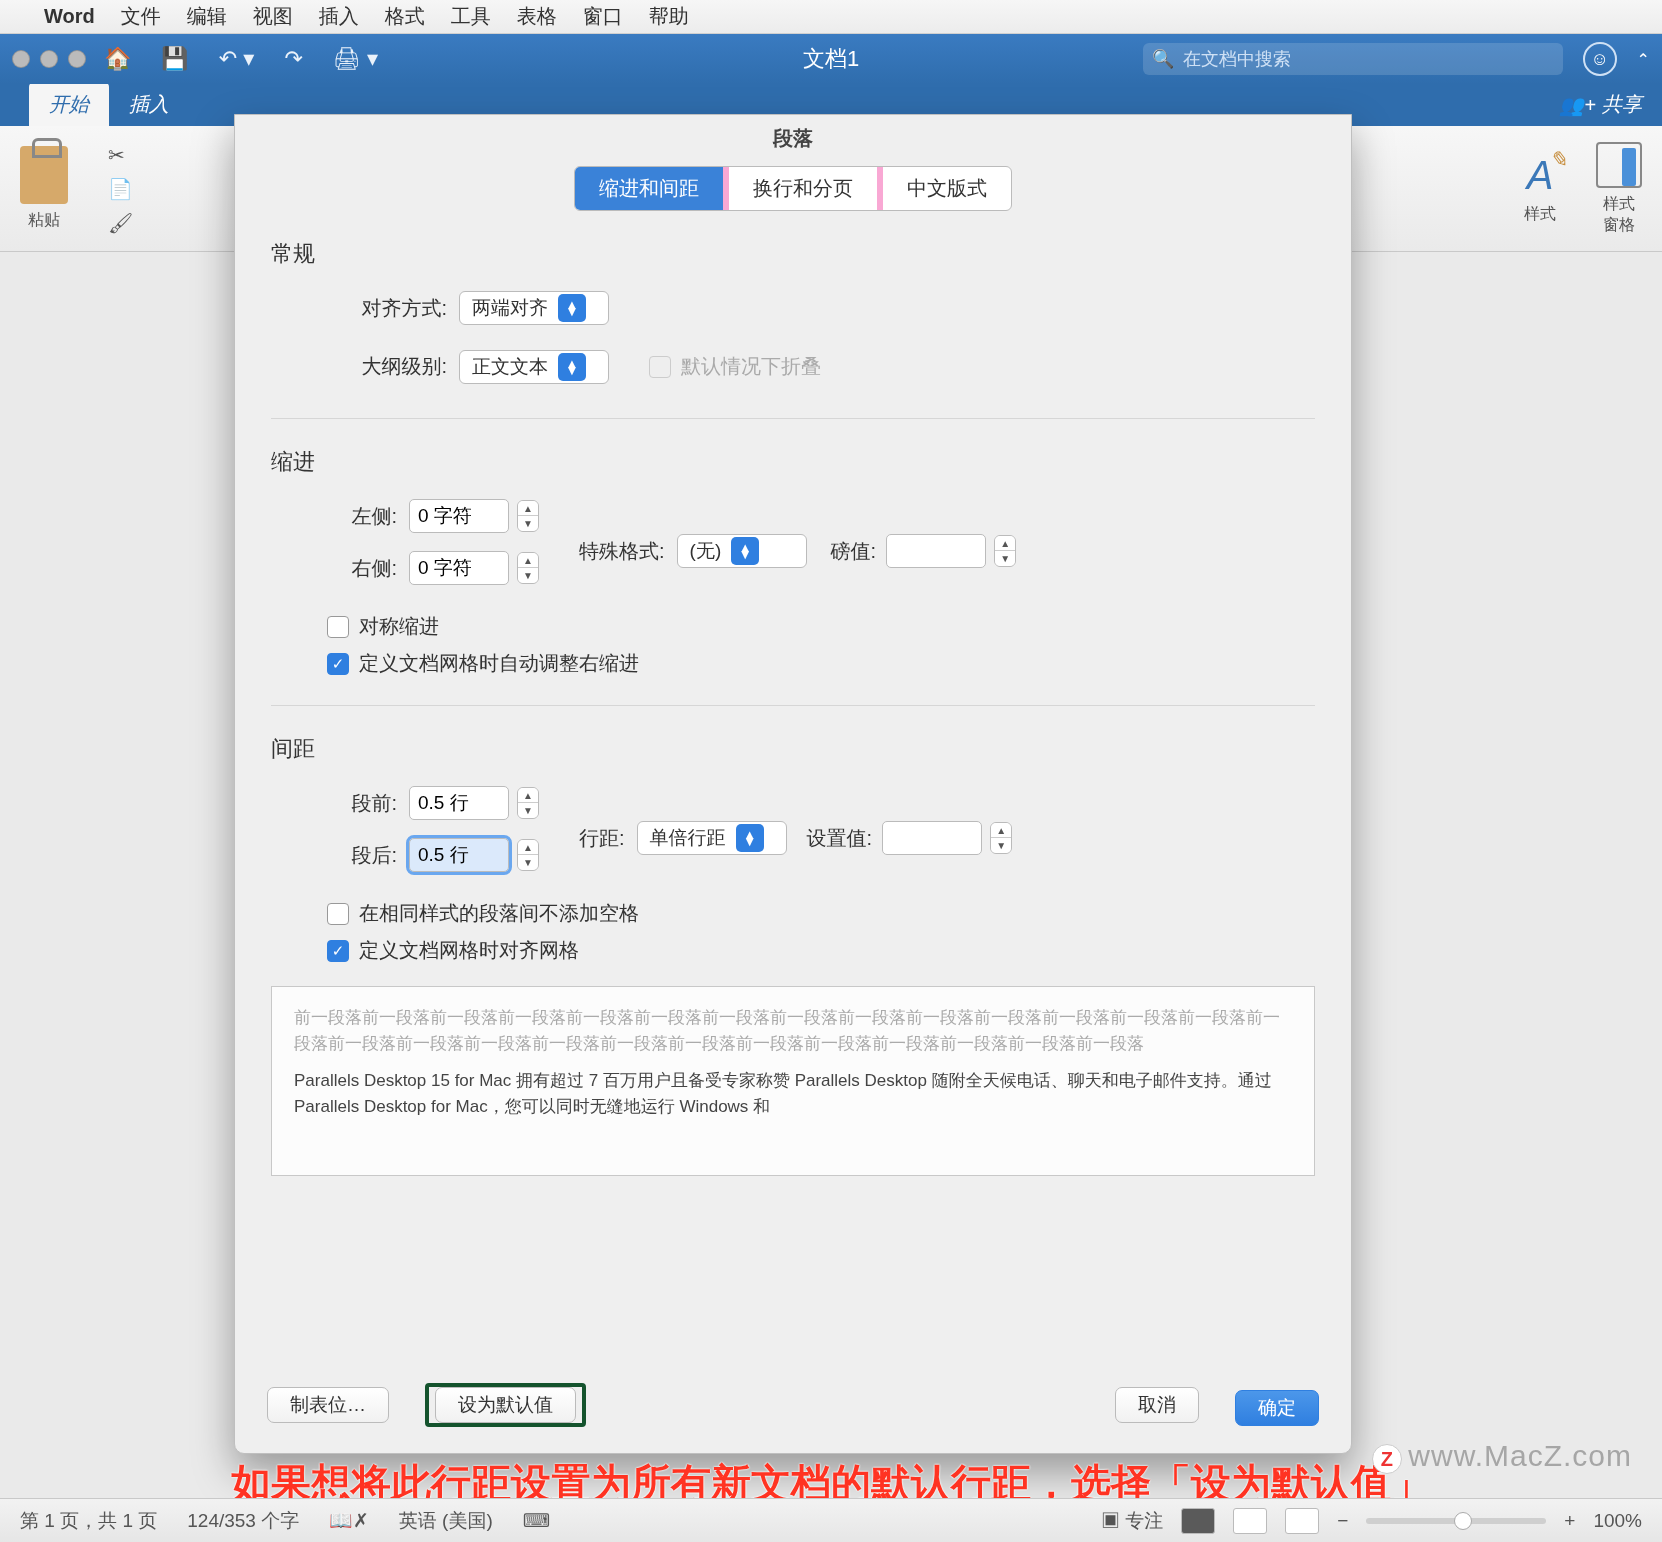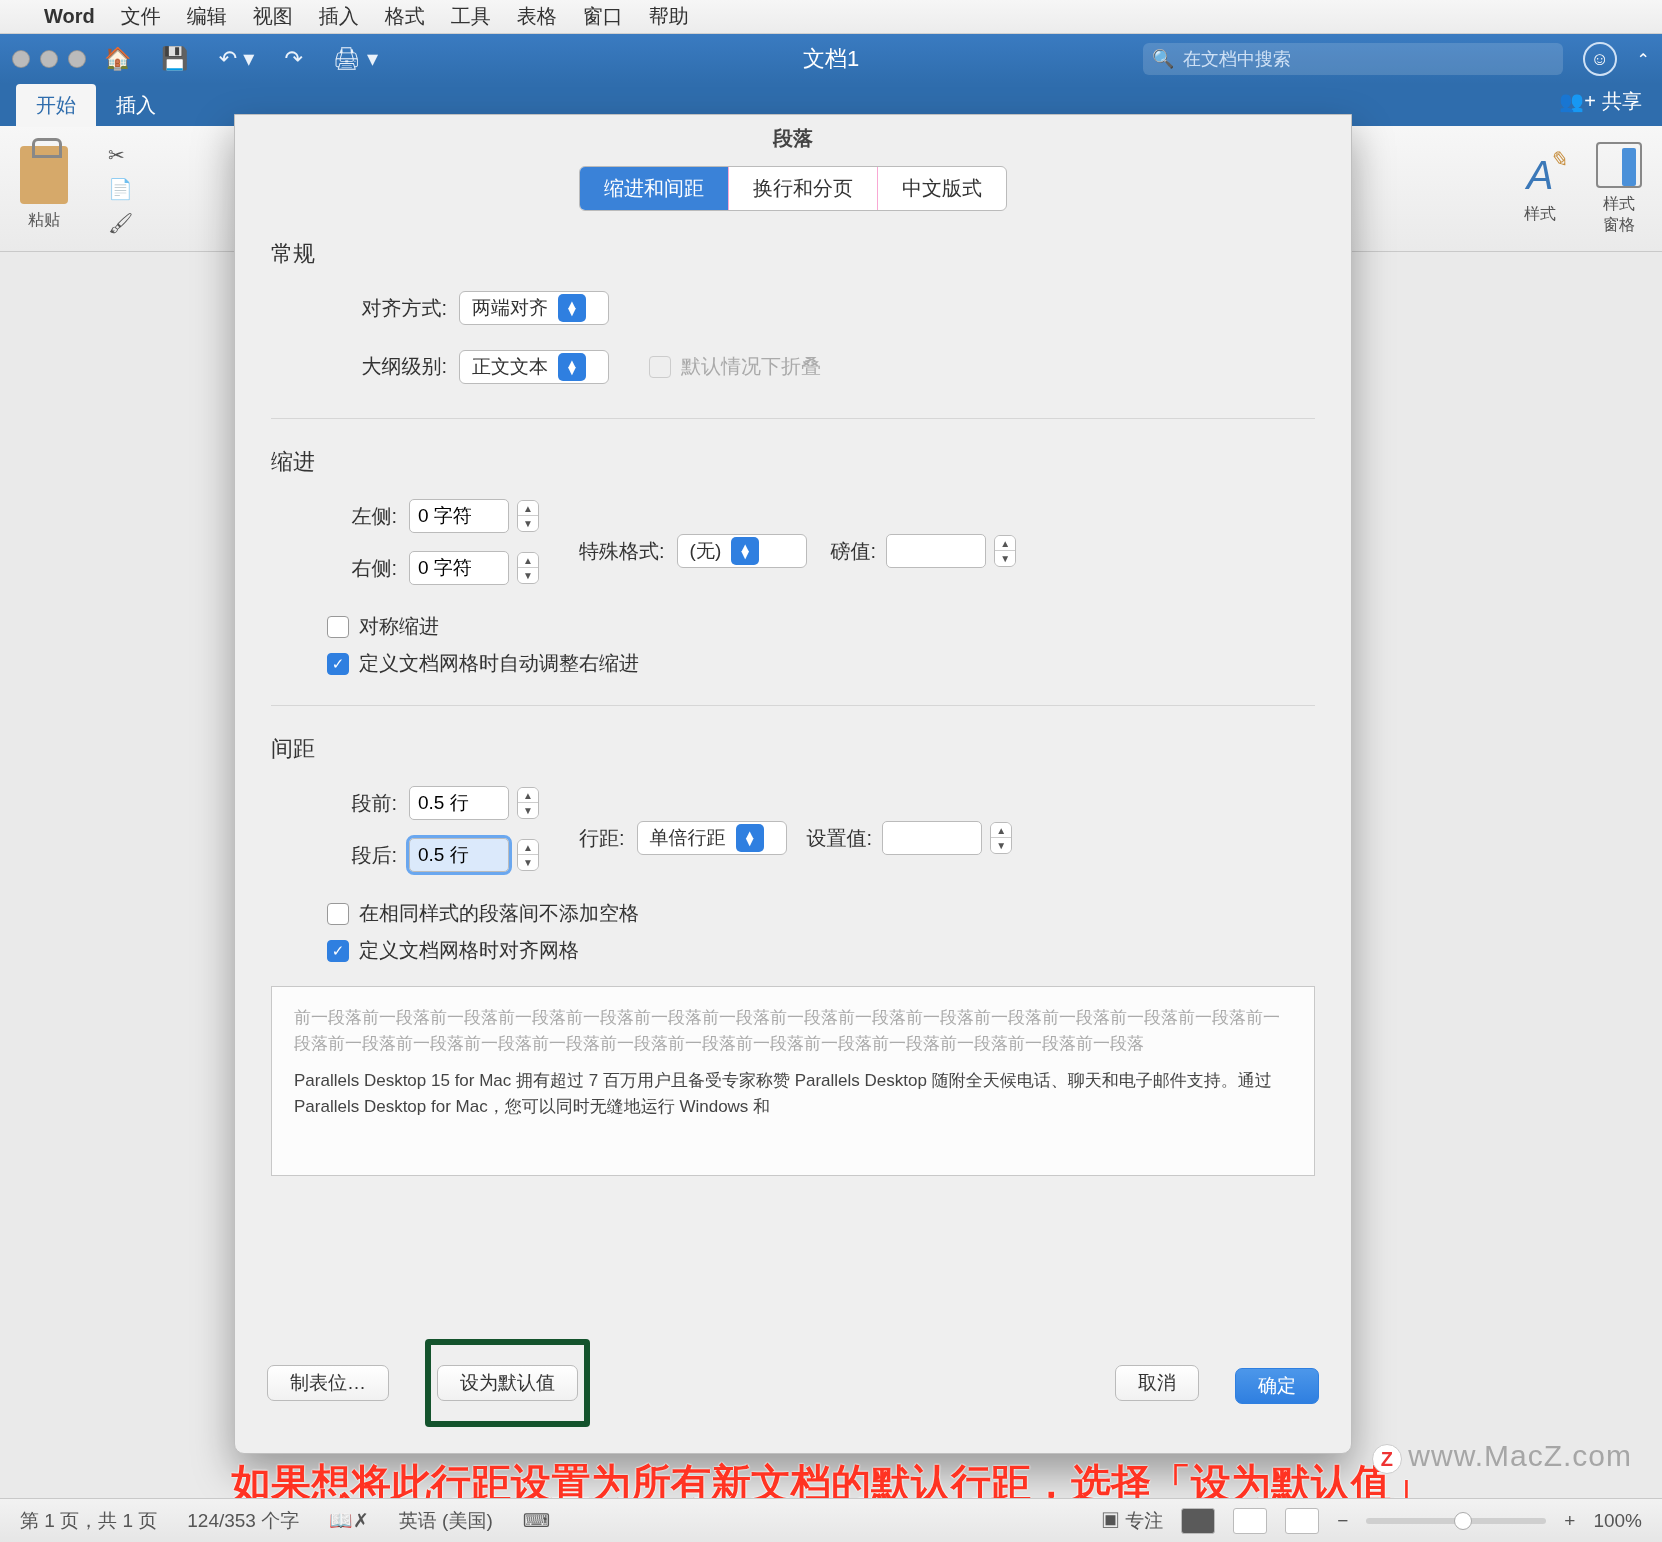--- a/index.html
+++ b/index.html
@@ -15,21 +15,21 @@
     .traffic { display: flex; gap: 10px; margin-right: 18px;}
     .traffic span { width: 18px; height: 18px; border-radius: 50%; background: #bbb; border:1px solid rgba(0,0,0,.2);}
     .tb-icons { display:flex; gap: 30px; align-items:center; font-size:22px; color:#eaf2fb;}
     .tb-title { position:absolute; left:50%; transform:translateX(-50%); font-size:22px; color:#fff;}
     .tb-right { margin-left:auto; display:flex; align-items:center; gap:20px;}
     .search { width:420px; height:32px; background:rgba(255,255,255,.15); border-radius:6px; display:flex; align-items:center; padding:0 10px; font-size:18px; color:#cfe1f5;}
     .search .mag { margin-right:8px;}
     .user-btn { width:34px; height:34px; border:2px solid #cfe1f5; border-radius:50%; display:flex; align-items:center; justify-content:center; font-size:18px;}
 
     
-    .ribbon-tabs { height:42px; background:#2f6dad; display:flex; align-items:center; padding-left:16px; color:#fff; font-size:20px;}
+    .ribbon-tabs { height:42px; background:#2f6dad; display:flex; align-items:flex-end; padding-left:29px; color:#fff; font-size:20px;font-style:italic;}
     .ribbon-tabs .tab { padding:8px 20px; border-radius:4px 4px 0 0;}
     .ribbon-tabs .tab.active { background:#f5f5f5; color:#2f6dad;}
     .ribbon-tabs .share { margin-left:auto; margin-right:20px; display:flex; align-items:center; gap:6px; padding-bottom:8px;}
 
     
     .ribbon-body { height:126px; background:linear-gradient(#f7f7f7,#eaeaea); border-bottom:1px solid #c9c9c9; display:flex; align-items:center; padding:0 20px; gap:40px;}
     .rgroup { display:flex; flex-direction:column; align-items:center; gap:6px; font-size:16px; color:#555;}
     .clip-icon { width:48px; height:58px; background:#d6a96a; border-radius:4px; position:relative;}
     .clip-icon::before{content:"";position:absolute;top:-8px;left:12px;width:24px;height:14px;border:3px solid #888;border-radius:6px 6px 0 0;}
     .mini-icons { display:flex; flex-direction:column; gap:10px; font-size:20px; color:#555;}
@@ -38,21 +38,21 @@
     .pane-icon{ width:46px;height:46px;border:2px solid #888;border-radius:4px;position:relative;}
     .pane-icon::after{content:"";position:absolute;right:4px;top:4px;width:14px;height:38px;background:#4a90d9;border-radius:2px;}
 
     
     .doc-area { position:absolute; top:252px; left:0; right:0; bottom:44px; background:#eaeaea;}
 
     
     .sheet { position:absolute; top:114px; left:234px; width:1118px; height:1340px; background:#efefef; border:1px solid #bfbfbf; border-radius:0 0 10px 10px; box-shadow:0 18px 40px rgba(0,0,0,.35); display:flex; flex-direction:column;}
     .sheet-title { text-align:center; font-size:20px; color:#444; padding:10px 0 14px;font-weight:bold;}
     .segmented { align-self:center; display:flex; border:1px solid #bbb; border-radius:6px; overflow:hidden; background:#fff;}
-    .segmented .seg { padding:8px 24px; font-size:20px; color:#333; border-right:1px solid #f9a8d4;}
+    .segmented .seg { padding:8px 24px; font-size:20px; color:#333; border-right:6px solid #f9a8d4;}
     .segmented .seg:last-child{border-right:none;}
     .segmented .seg.active { background:#3a82d8; color:#fff;}
     .sheet-body { padding: 28px 36px 0 36px; flex:1; overflow:hidden;}
 
     .section-h { font-size:22px; font-weight:400; color:#333; margin-bottom:22px;}
     .row { display:flex; align-items:center; margin-bottom:18px; font-size:20px; color:#333;}
     .row .lbl { width:140px; text-align:right; margin-right:12px;}
     .sel { display:inline-flex; align-items:center; height:34px; border:1px solid #bbb; border-radius:6px; background:#fff; padding:0 6px 0 12px; font-size:19px; min-width:150px; position:relative;}
     .sel .caret { width:28px; height:28px; background:#2f7fe0; border-radius:5px; margin-left:10px; display:flex; align-items:center; justify-content:center; color:#fff; font-size:13px; flex-direction:column; line-height:7px;}
     .sel .caret::before{content:"▲";}
@@ -74,21 +74,21 @@
 
     .two-col { display:flex; align-items:center; gap:40px; }
     .plain-input{ width:120px; height:34px; border:1px solid #bbb; border-radius:5px; background:#fff;}
 
     .preview { margin-top:22px; border:1px solid #c8c8c8; background:#fcfcfc; padding:18px 22px; font-size:17px; color:#aaa; line-height:1.5; height:190px; overflow:hidden;}
     .preview .dark{ color:#444; margin-top:12px; display:block;}
 
     .sheet-footer { display:flex; align-items:center; padding:22px 32px 26px; gap:36px;}
     .btn{ height:36px; padding:0 22px; border:1px solid #bbb; border-radius:7px; background:linear-gradient(#fff,#f1f1f1); font-size:19px; color:#333; display:inline-flex; align-items:center;}
     .btn.primary{ background:linear-gradient(#4c97ea,#2f7fe0); color:#fff; border-color:#2f7fe0;margin-top:6px;}
-    .redbox{ border:6px solid #14532d; padding:20px 6px; border-radius:4px; display:inline-flex;}
+    .redbox{ border:4px solid #14532d; padding:0 6px; border-radius:4px; display:inline-flex;}
     .spacer{flex:1;}
 
     
     .annot { position:absolute; left:0; right:0; top:1456px; text-align:center; font-size:40px; font-weight:800; color:#ff3322; text-shadow:0 0 2px #fff,0 0 2px #fff;}
     .watermark{ position:absolute; right:30px; bottom:68px; font-size:30px; color:rgba(120,120,120,.6); letter-spacing:1px;}
     .watermark .z{ display:inline-block; width:30px;height:30px;border-radius:50%;background:#fff;border:1px solid #ccc;color:#e33;font-weight:700;text-align:center;line-height:28px;font-size:20px;margin-right:6px;}
 
     
     .statusbar{ position:absolute; left:0; right:0; bottom:0; height:44px; background:linear-gradient(#f2f2f2,#e6e6e6); border-top:1px solid #c9c9c9; display:flex; align-items:center; padding:0 20px; font-size:19px; color:#555; gap:30px;}
     .statusbar .right{ margin-left:auto; display:flex; align-items:center; gap:18px;}

